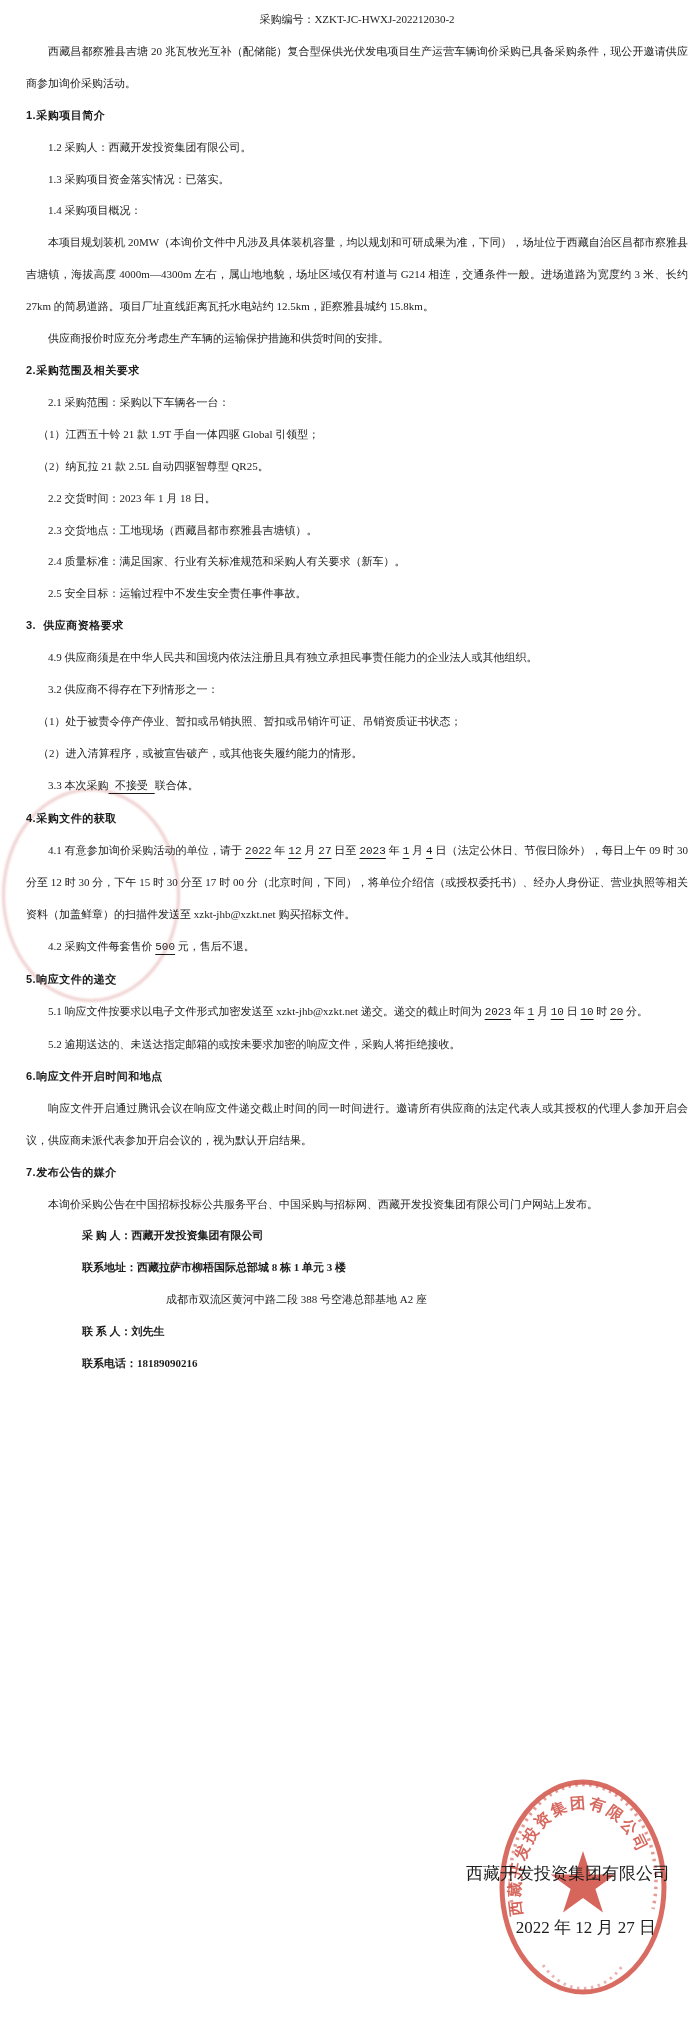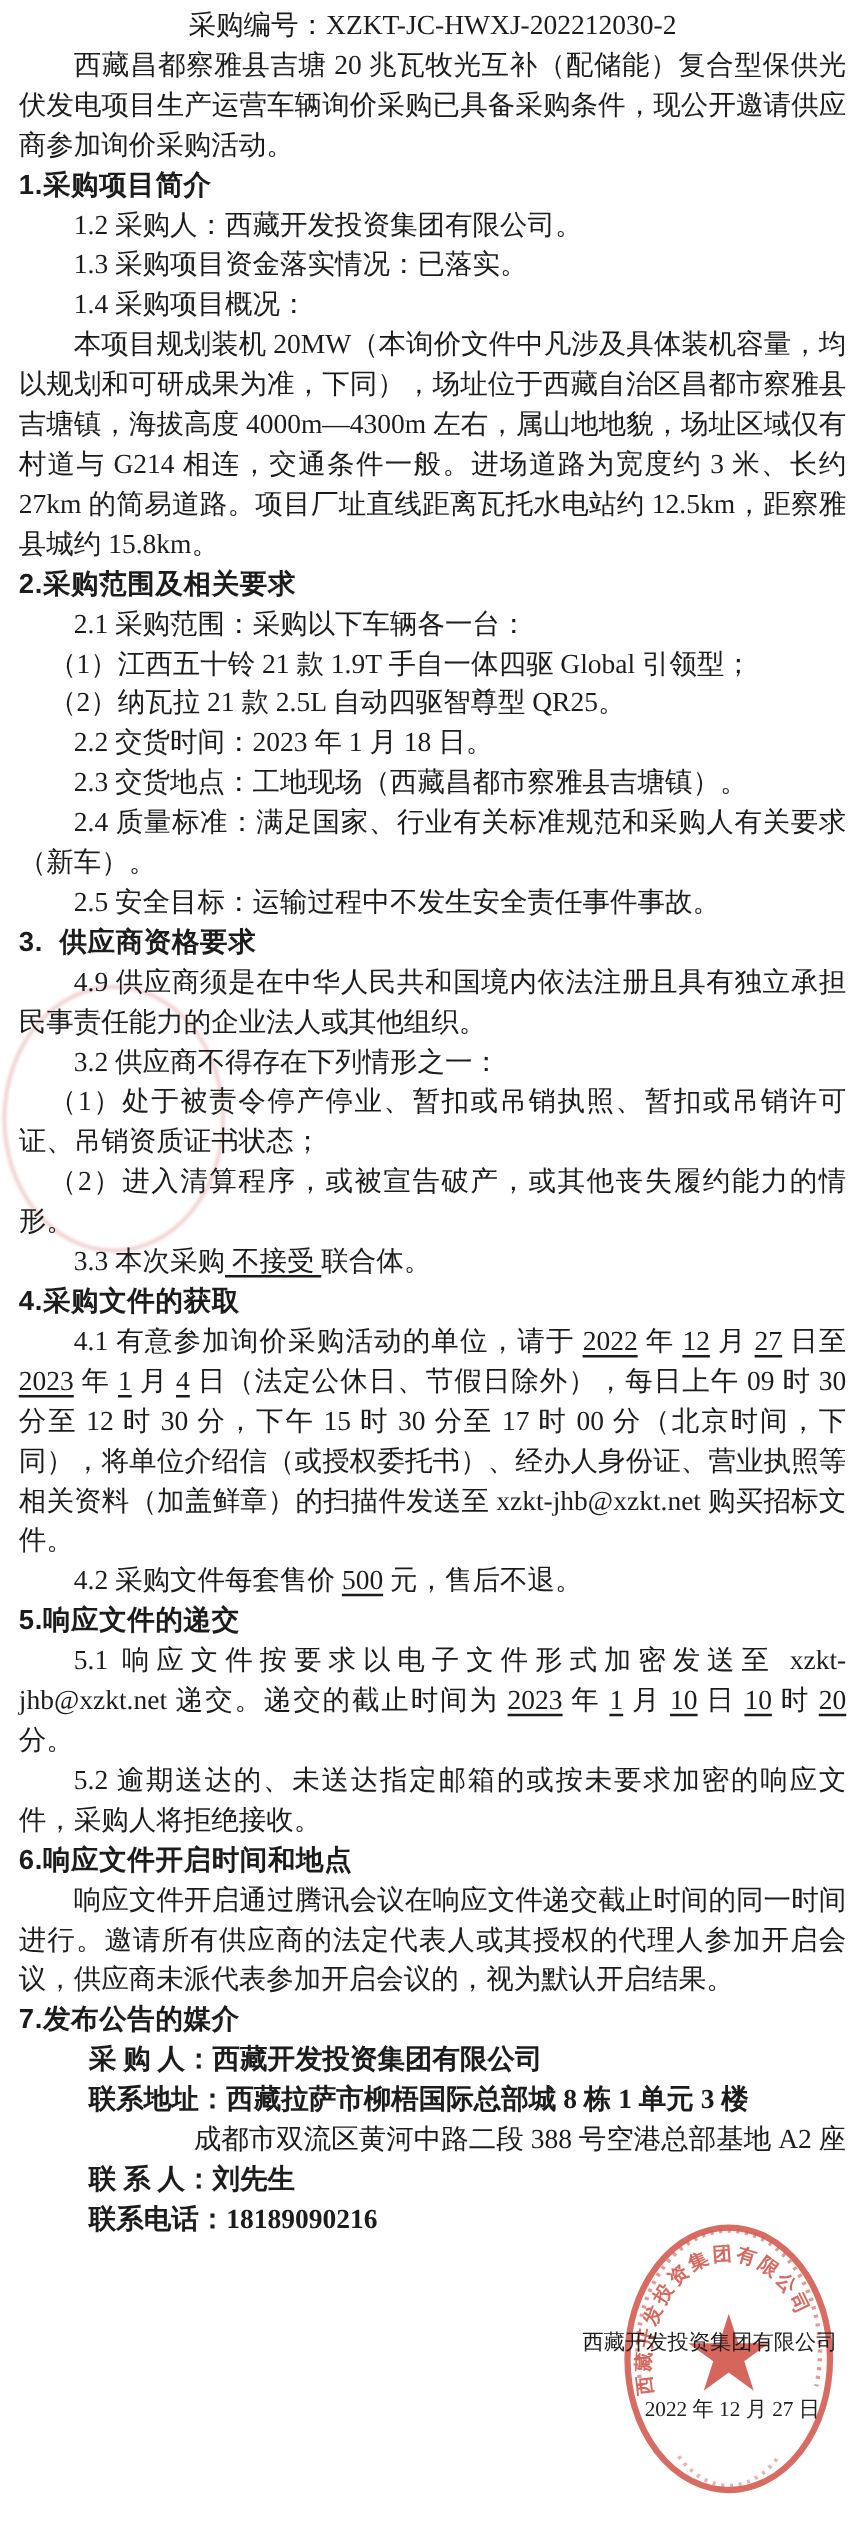--- a/index.html
+++ b/index.html
@@ -2,31 +2,31 @@
 <html><head>
 <meta charset="utf-8">
 <style>
   html,body{margin:0;padding:0;}
   body{
     width:690px;height:2024px;position:relative;overflow:hidden;
     background:#ffffff;color:#1c1c1c;
     font-family:"Liberation Serif","DejaVu Serif",serif;
   }
   #doc{
-    position:absolute;left:15px;top:4px;width:662px;z-index:2;
-    font-size:22px;line-height:31.9px;text-align:justify;
+    position:absolute;left:26px;top:4px;width:662px;z-index:2;
+    font-size:11px;line-height:31.9px;text-align:justify;
   }
   #doc p{margin:0;}
   .center{text-align:center;text-indent:0;}
   .h{font-weight:bold;text-indent:0;font-family:"Liberation Sans","DejaVu Sans",sans-serif;letter-spacing:.5px;}
   .ind{text-indent:2em;}
   .ind1{text-indent:1.1em;}
   .contact{text-indent:0;padding-left:56px;font-weight:bold;}
   .contact2{text-indent:0;padding-left:140px;}
-  .u{text-decoration:underline;text-underline-offset:4px;}
+  .u{text-decoration:underline;text-underline-offset:4px;font-family:Liberation Mono, monospace;}
   .sign{
     position:absolute;z-index:3;font-size:17px;line-height:31px;
     color:#1c1c1c;white-space:nowrap;
   }
   #sign-company{top:1858px;right:20px;}
   #sign-date{top:1912px;right:34px;}
   
   #stamp-faint{
     position:absolute;z-index:1;left:2px;top:788px;width:172px;height:208px;
     border:3px solid rgba(202,86,86,.28);border-radius:50%;
@@ -42,20 +42,21 @@
 <body>
 
 <div id="doc">
     <p class="center"><span>采购编号：XZKT-JC-HWXJ-202212030-2</span></p>
     <p class="ind"><span>西藏昌都察雅县吉塘 20 兆瓦牧光互补（配储能）复合型保供光伏发电项目生产运营车辆询价采购已具备采购条件，现公开邀请供应商参加询价采购活动。</span></p>
     <p class="h"><span>1.采购项目简介</span></p>
     <p class="ind"><span>1.2 采购人：西藏开发投资集团有限公司。</span></p>
     <p class="ind"><span>1.3 采购项目资金落实情况：已落实。</span></p>
     <p class="ind"><span>1.4 采购项目概况：</span></p>
     <p class="ind"><span>本项目规划装机 20MW（本询价文件中凡涉及具体装机容量，均以规划和可研成果为准，下同），场址位于西藏自治区昌都市察雅县吉塘镇，海拔高度 4000m—4300m 左右，属山地地貌，场址区域仅有村道与 G214 相连，交通条件一般。进场道路为宽度约 3 米、长约 27km 的简易道路。项目厂址直线距离瓦托水电站约 12.5km，距察雅县城约 15.8km。</span></p>
+    <p class="ind"><span>供应商报价时应充分考虑生产车辆的运输保护措施和供货时间的安排。</span></p>
     <p class="h"><span>2.采购范围及相关要求</span></p>
     <p class="ind"><span>2.1 采购范围：采购以下车辆各一台：</span></p>
     <p class="ind1"><span>（1）江西五十铃 21 款 1.9T 手自一体四驱 Global 引领型；</span></p>
     <p class="ind1"><span>（2）纳瓦拉 21 款 2.5L 自动四驱智尊型 QR25。</span></p>
     <p class="ind"><span>2.2 交货时间：2023 年 1 月 18 日。</span></p>
     <p class="ind"><span>2.3 交货地点：工地现场（西藏昌都市察雅县吉塘镇）。</span></p>
     <p class="ind"><span>2.4 质量标准：满足国家、行业有关标准规范和采购人有关要求（新车）。</span></p>
     <p class="ind"><span>2.5 安全目标：运输过程中不发生安全责任事件事故。</span></p>
     <p class="h"><span>3.&nbsp; 供应商资格要求</span></p>
     <p class="ind"><span>4.9 供应商须是在中华人民共和国境内依法注册且具有独立承担民事责任能力的企业法人或其他组织。</span></p>
@@ -65,20 +66,21 @@
     <p class="ind"><span>3.3 本次采购</span><span class="u"> 不接受 </span><span>联合体。</span></p>
     <p class="h"><span>4.采购文件的获取</span></p>
     <p class="ind"><span>4.1 有意参加询价采购活动的单位，请于 </span><span class="u">2022</span><span> 年 </span><span class="u">12</span><span> 月 </span><span class="u">27</span><span> 日至 </span><span class="u">2023</span><span> 年 </span><span class="u">1</span><span> 月 </span><span class="u">4</span><span> 日（法定公休日、节假日除外），每日上午 09 时 30 分至 12 时 30 分，下午 15 时 30 分至 17 时 00 分（北京时间，下同），将单位介绍信（或授权委托书）、经办人身份证、营业执照等相关资料（加盖鲜章）的扫描件发送至 xzkt-jhb@xzkt.net 购买招标文件。</span></p>
     <p class="ind"><span>4.2 采购文件每套售价 </span><span class="u">500</span><span> 元，售后不退。</span></p>
     <p class="h"><span>5.响应文件的递交</span></p>
     <p class="ind"><span>5.1 响应文件按要求以电子文件形式加密发送至 xzkt-jhb@xzkt.net 递交。递交的截止时间为 </span><span class="u">2023</span><span> 年 </span><span class="u">1</span><span> 月 </span><span class="u">10</span><span> 日 </span><span class="u">10</span><span> 时 </span><span class="u">20</span><span> 分。</span></p>
     <p class="ind"><span>5.2 逾期送达的、未送达指定邮箱的或按未要求加密的响应文件，采购人将拒绝接收。</span></p>
     <p class="h"><span>6.响应文件开启时间和地点</span></p>
     <p class="ind"><span>响应文件开启通过腾讯会议在响应文件递交截止时间的同一时间进行。邀请所有供应商的法定代表人或其授权的代理人参加开启会议，供应商未派代表参加开启会议的，视为默认开启结果。</span></p>
     <p class="h"><span>7.发布公告的媒介</span></p>
+    <p class="ind"><span>本询价采购公告在中国招标投标公共服务平台、中国采购与招标网、西藏开发投资集团有限公司门户网站上发布。</span></p>
     <p class="contact"><span>采 购 人：西藏开发投资集团有限公司</span></p>
     <p class="contact"><span>联系地址：西藏拉萨市柳梧国际总部城 8 栋 1 单元 3 楼</span></p>
     <p class="contact2"><span>成都市双流区黄河中路二段 388 号空港总部基地 A2 座</span></p>
     <p class="contact"><span>联 系 人：刘先生</span></p>
     <p class="contact"><span>联系电话：18189090216</span></p>
   </div>
 
 <div id="stamp-faint"></div>
 
 <div id="sign-company" class="sign">西藏开发投资集团有限公司</div>

